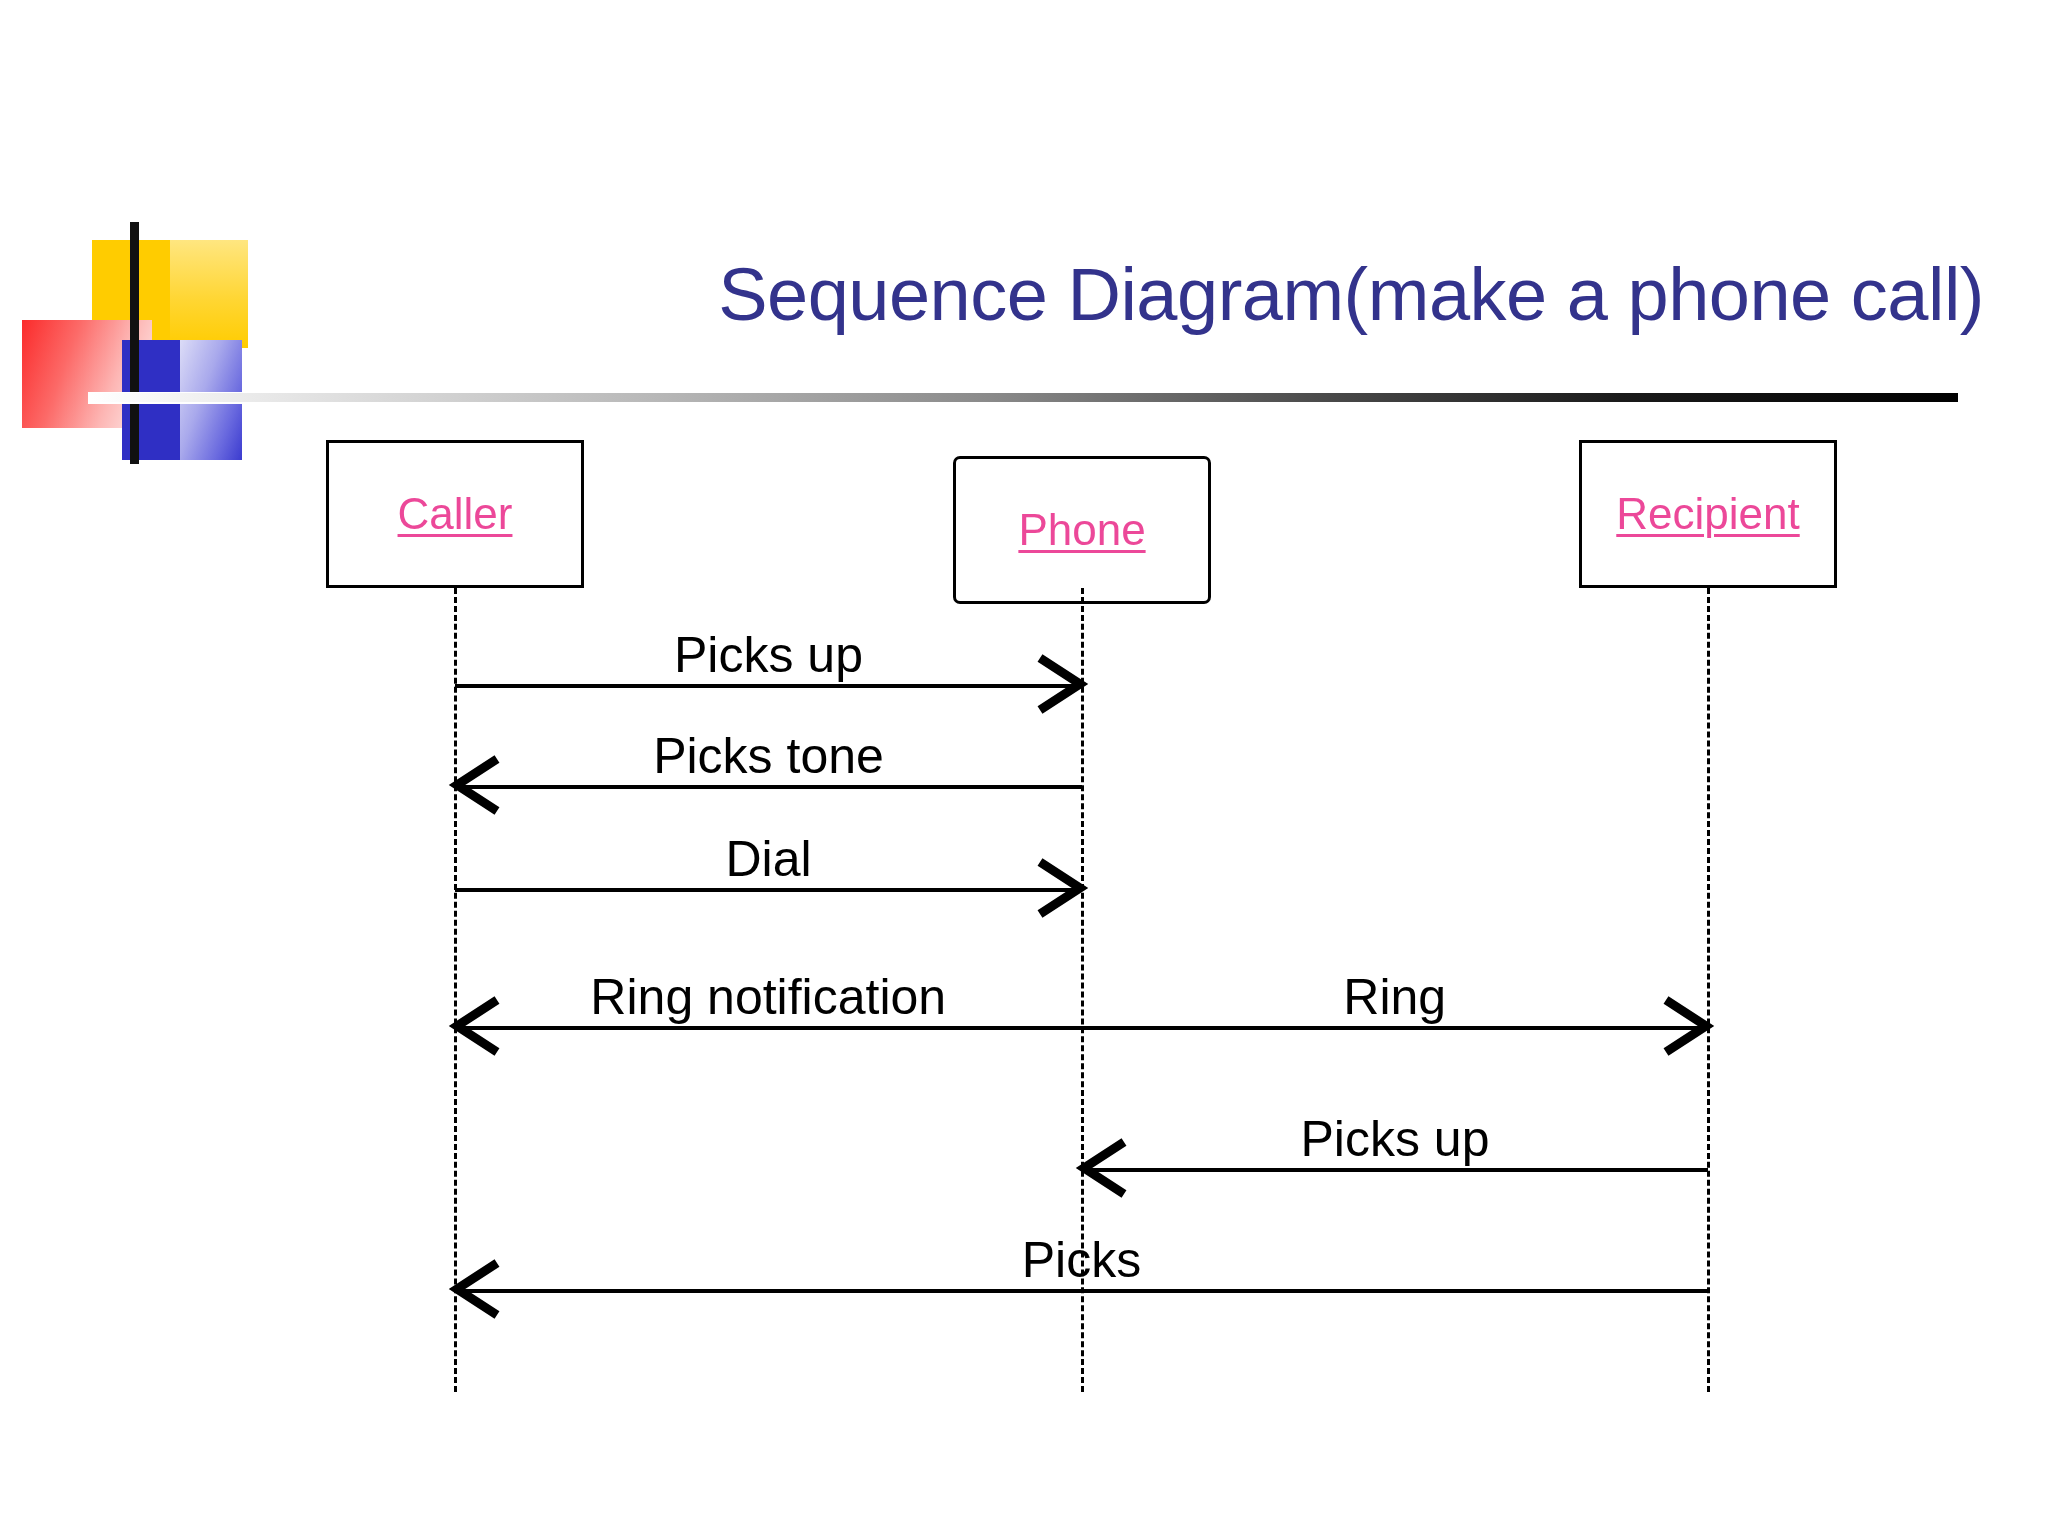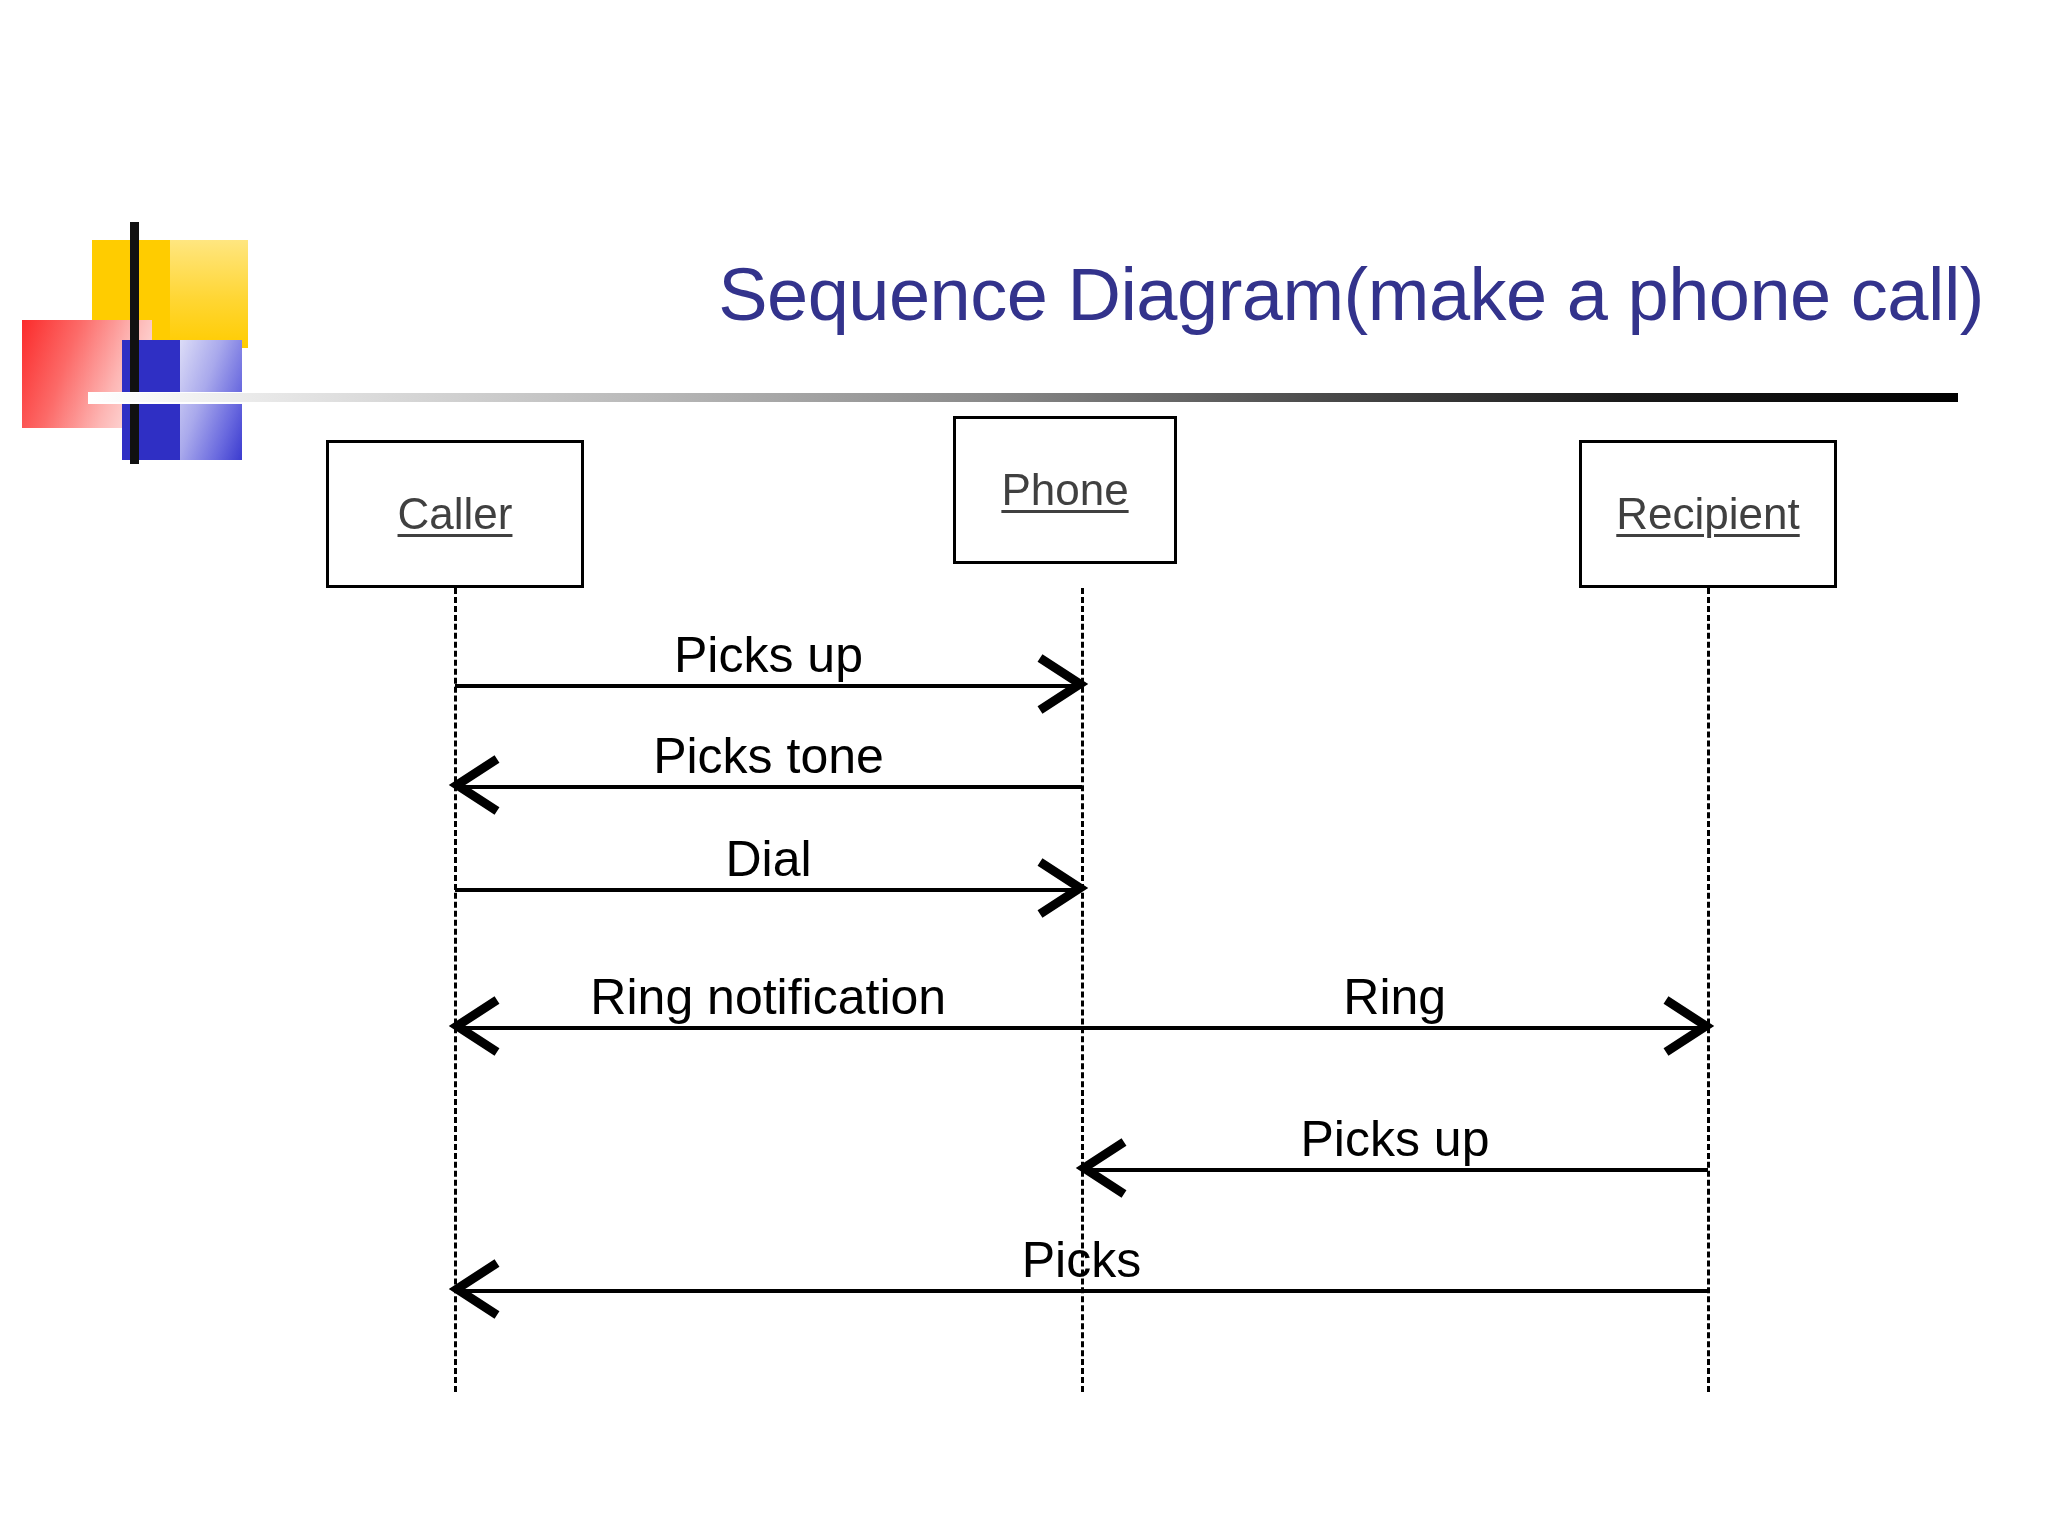--- a/index.html
+++ b/index.html
@@ -69,21 +69,21 @@
     position: absolute;
     border: 3px solid #000000;
     background: #ffffff;
     box-sizing: border-box;
     display: flex;
     align-items: center;
     justify-content: center;
   }
   .actor-label {
     font-size: 44px;
-    color: #404040;
+    color: #ec4899;
     text-decoration: underline;
     text-underline-offset: 5px;
     text-decoration-thickness: 3px;
     white-space: nowrap;
   }
 
   .lifeline {
     position: absolute;
     width: 0;
     border-left: 3px dashed #000000;
@@ -120,21 +120,21 @@
 </div>
 
 <div id="title">Sequence Diagram(make a phone call)</div>
 <div id="rule"></div>
 
 <div id="diagram">
     <div class="actor-box" style="left: 326px; top: 440px; width: 258px; height: 148px;">
       <span class="actor-label">Caller</span>
     </div>
     <div class="lifeline" style="left: 454px; top: 588px; height: 804px;"></div>
-    <div class="actor-box" style="left: 953px; top: 416px; width: 224px; height: 148px;">
+    <div class="actor-box" style="left: 953px; top: 456px; width: 258px; height: 148px; border-radius: 7px;">
       <span class="actor-label">Phone</span>
     </div>
     <div class="lifeline" style="left: 1081px; top: 588px; height: 804px;"></div>
     <div class="actor-box" style="left: 1579px; top: 440px; width: 258px; height: 148px;">
       <span class="actor-label">Recipient</span>
     </div>
     <div class="lifeline" style="left: 1707px; top: 588px; height: 804px;"></div>
     <div class="msg-line" style="left: 455px; top: 684px; width: 627px;"></div>
     <div class="arrowhead" style="left: 1038px; top: 656px;">
       <svg width="46" height="56" viewBox="0 0 46 56">

